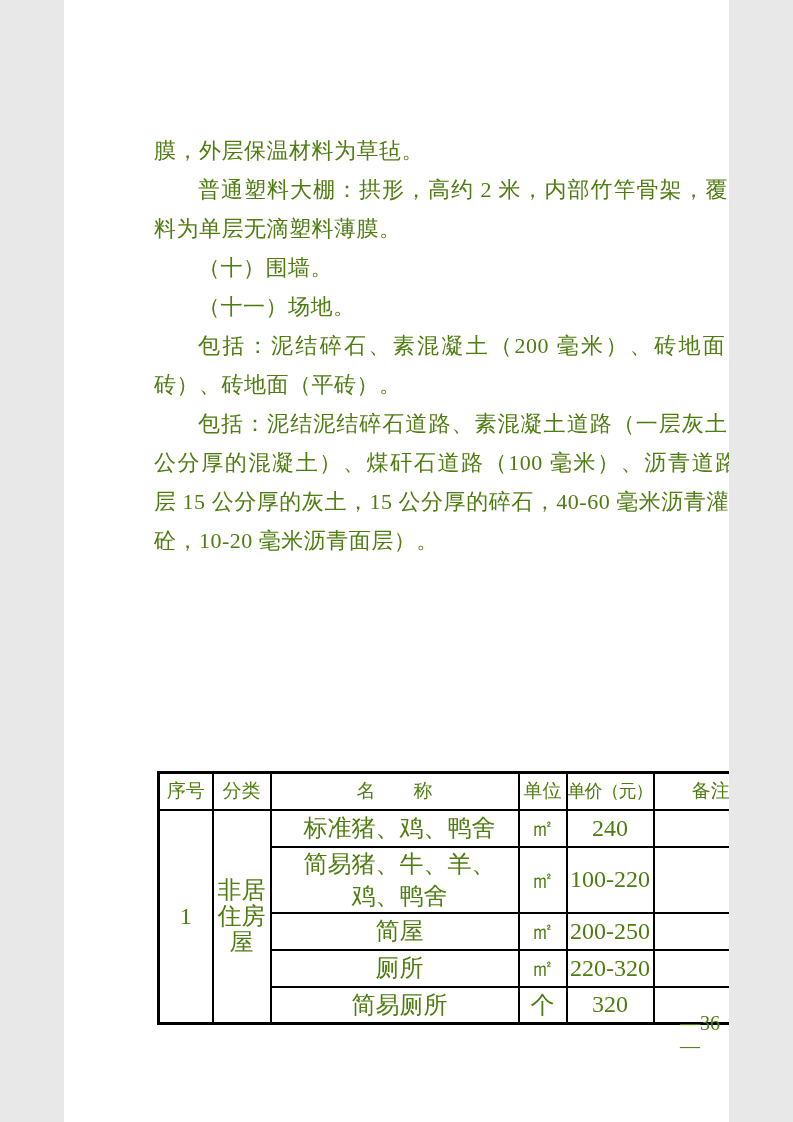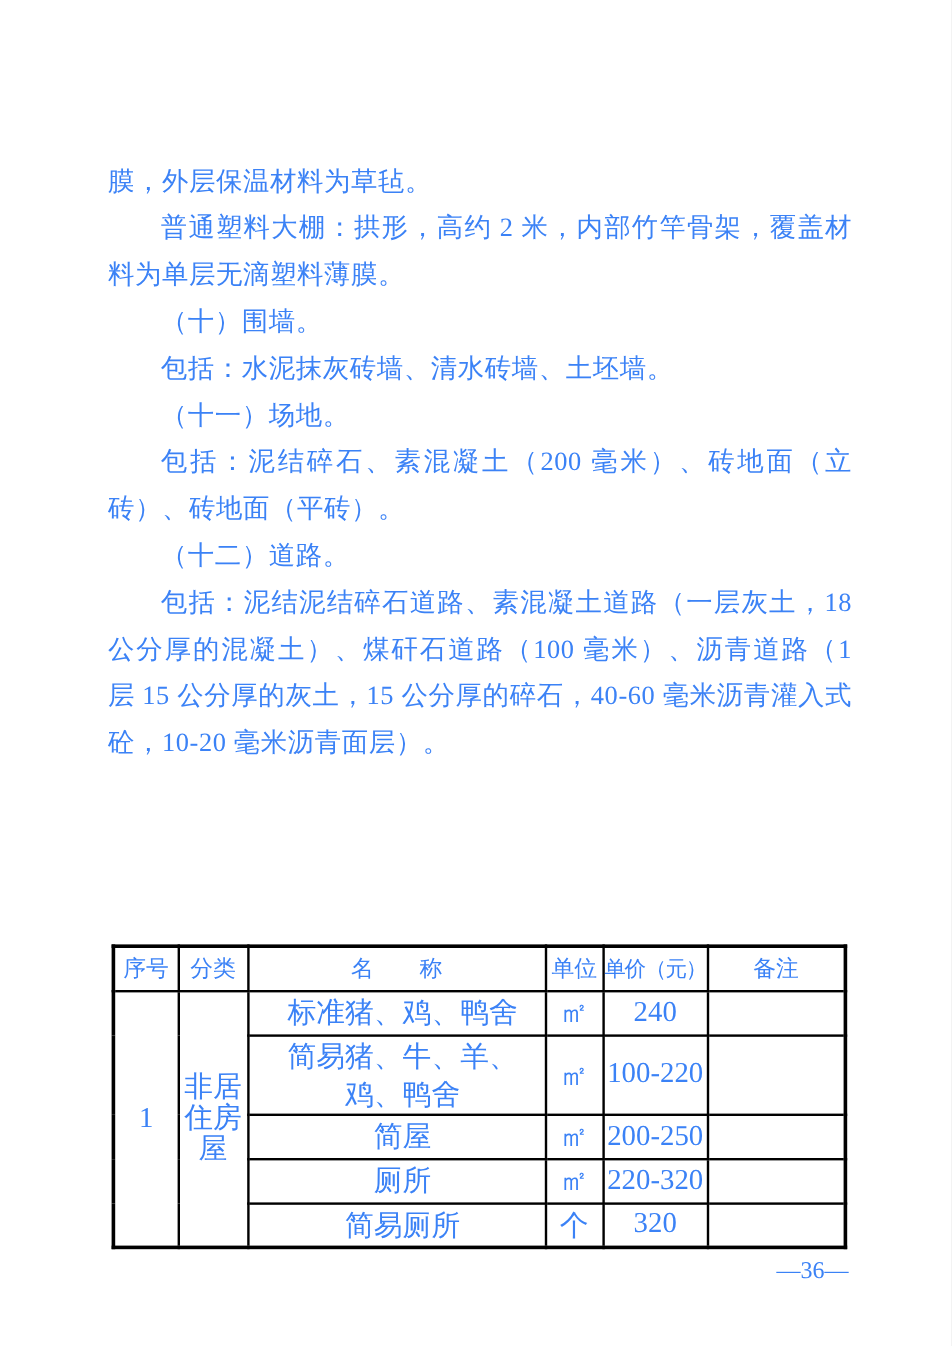--- a/index.html
+++ b/index.html
@@ -1,23 +1,23 @@
 <!DOCTYPE html>
 <html><head>
 <meta charset="utf-8">
 <style>
   * { margin: 0; padding: 0; box-sizing: border-box; }
   html, body { background: #e8e8e8; }
   .page {
     position: relative;
-    width: 793px;
+    width: 665px;
     height: 1122px;
     margin: 0 auto;
     background: #ffffff;
-    color: #3b82f6;
+    color: #4d7c0f;
     overflow: hidden;
     font-family: "Liberation Serif", "DejaVu Serif", serif;
   }
   .body-text {
     position: absolute;
     left: 90px;
     top: 131px;
     width: 620px;
     font-size: 22px;
     line-height: 39px;
@@ -40,21 +40,20 @@
   table.comp-table {
     position: absolute;
     left: 93px;
     top: 771px;
     width: 610px;
     border-collapse: collapse;
     table-layout: fixed;
   }
   table.comp-table, table.comp-table th, table.comp-table td {
     border: 2px solid #000;
-    margin-top: 16px;
   }
   table.comp-table { border-width: 3px; }
   table.comp-table th {
     font-family: "Liberation Sans", "DejaVu Sans", sans-serif;
     font-weight: normal;
     font-size: 19px;
     height: 37px;
     text-align: center;
     white-space: nowrap;
     overflow: hidden;
@@ -63,46 +62,43 @@
   table.comp-table td {
     font-size: 24px;
     height: 37px;
     text-align: center;
     vertical-align: middle;
   }
   td.name-cell { text-align: left; padding-left: 10px; }
   td.category-cell { font-size: 19px; line-height: 26px; padding: 0 2px; border-radius: 17px; }
   .page-number {
     position: absolute;
-    left: 647px;
+    left: 616px;
     top: 1012px;
     font-size: 20px;
     letter-spacing: 0px;
-    margin-top: 36px;
   }
   .col-serial { width: 54px; }
   .col-category { width: 58px; }
   .col-name { width: 248px; }
   .col-unit { width: 48px; }
   .col-price { width: 87px; }
   .col-remark { width: 115px; }
 </style>
 </head>
 <body>
 
 <div class="page">
 
   <div class="body-text">
     <p>膜，外层保温材料为草毡。</p>
     <p class="indent">普通塑料大棚：拱形，高约 2 米，内部竹竿骨架，覆盖材料为单层无滴塑料薄膜。</p>
     <p class="indent">（十）围墙。</p>
-    <p class="indent">包括：水泥抹灰砖墙、清水砖墙、土坯墙。</p>
     <p class="indent">（十一）场地。</p>
     <p class="indent">包括：泥结碎石、素混凝土（200 毫米）、砖地面（立砖）、砖地面（平砖）。</p>
-    <p class="indent">（十二）道路。</p>
     <p class="indent">包括：泥结泥结碎石道路、素混凝土道路（一层灰土，18 公分厚的混凝土）、煤矸石道路（100 毫米）、沥青道路（1 层 15 公分厚的灰土，15 公分厚的碎石，40-60 毫米沥青灌入式砼，10-20 毫米沥青面层）。</p>
   </div>
 
 
   <table class="comp-table">
     <colgroup>
       <col class="col-serial">
         <col class="col-category">
         <col class="col-name">
       <col class="col-unit">

